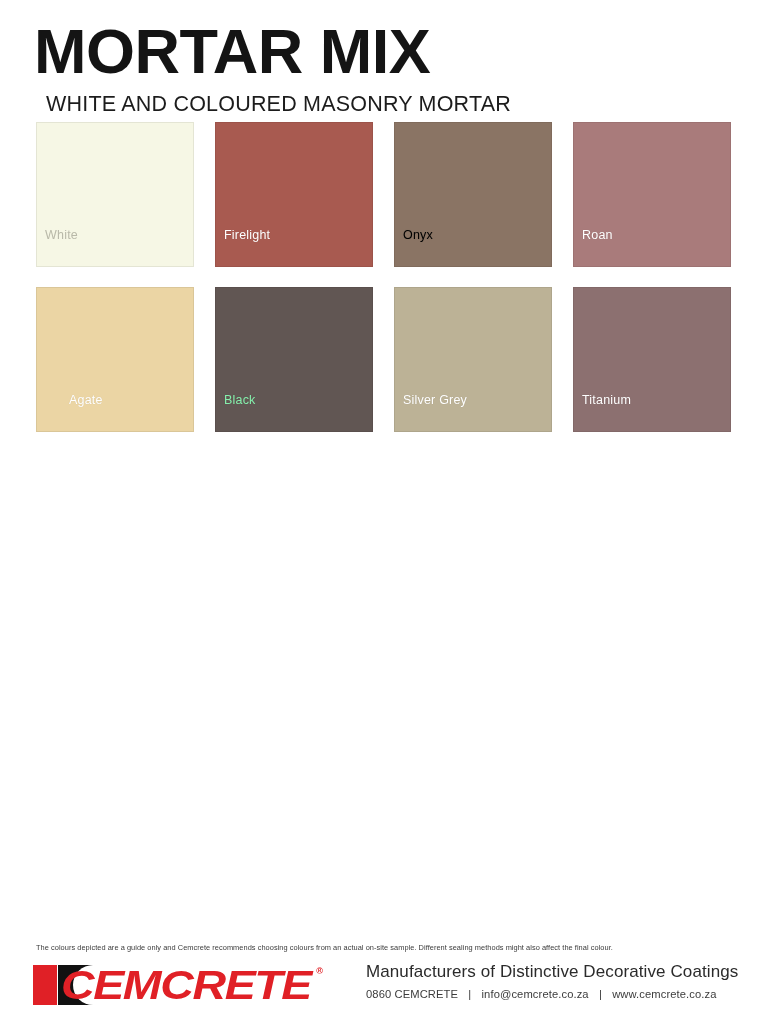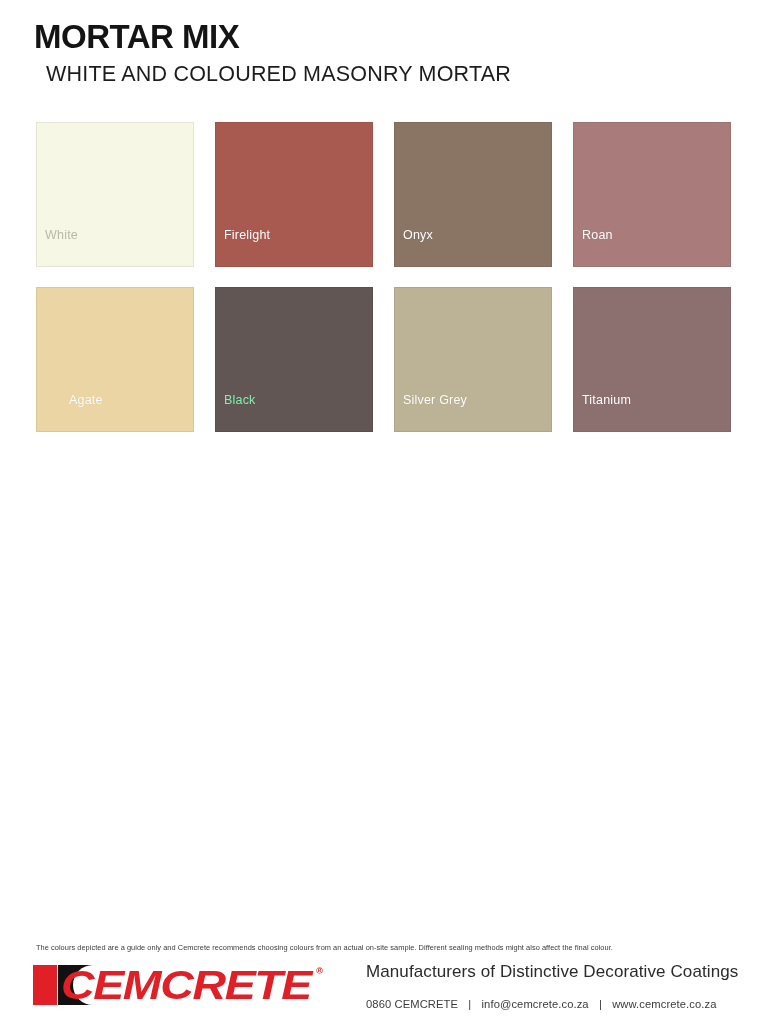--- a/index.html
+++ b/index.html
@@ -17,21 +17,21 @@
   }
 
   
   .header {
     position: absolute;
     left: 34px;
     top: 20px;
     width: 700px;
   }
   .title {
-    font-size: 33px;
+    font-size: 63px;
     font-weight: 700;
     letter-spacing: -0.5px;
     line-height: 1.0;
     color: #141414;
     margin: 0;
     white-space: nowrap;
   }
   .subtitle {
     font-size: 21.5px;
     font-weight: 400;
@@ -133,21 +133,21 @@
   }
   .manufacturers {
     font-size: 17px;
     font-weight: 400;
     letter-spacing: 0.1px;
     color: #2b2b2b;
     line-height: 1.2;
     white-space: nowrap;
   }
   .contact {
-    margin-top: 16px;
+    margin-top: 6px;
     font-size: 11.2px;
     font-weight: 400;
     letter-spacing: 0.1px;
     color: #3c3c3c;
     line-height: 1.2;
     white-space: nowrap;
   }
   .contact .sep {
     display: inline-block;
     padding: 0 7px;
@@ -166,21 +166,21 @@
 
   <div class="swatch light-label" style="background:#F6F7E5">
     <span class="swatch-label" style="color: rgb(185, 185, 169);">White</span>
   </div>
 
   <div class="swatch" style="background:#A85A50">
     <span class="swatch-label" style="color: rgb(255, 255, 255);">Firelight</span>
   </div>
 
   <div class="swatch" style="background:#8A7464">
-    <span class="swatch-label" style="color: #ffffff;">Onyx</span>
+    <span class="swatch-label" style="color: #000000;">Onyx</span>
   </div>
 
   <div class="swatch" style="background:#A97B7B">
     <span class="swatch-label" style="color: rgb(255, 255, 255);">Roan</span>
   </div>
 
   <div class="swatch" style="background:#EBD5A4">
     <span class="swatch-label" style="color: rgb(255, 255, 255); margin-left: 24px;">Agate</span>
   </div>
 

